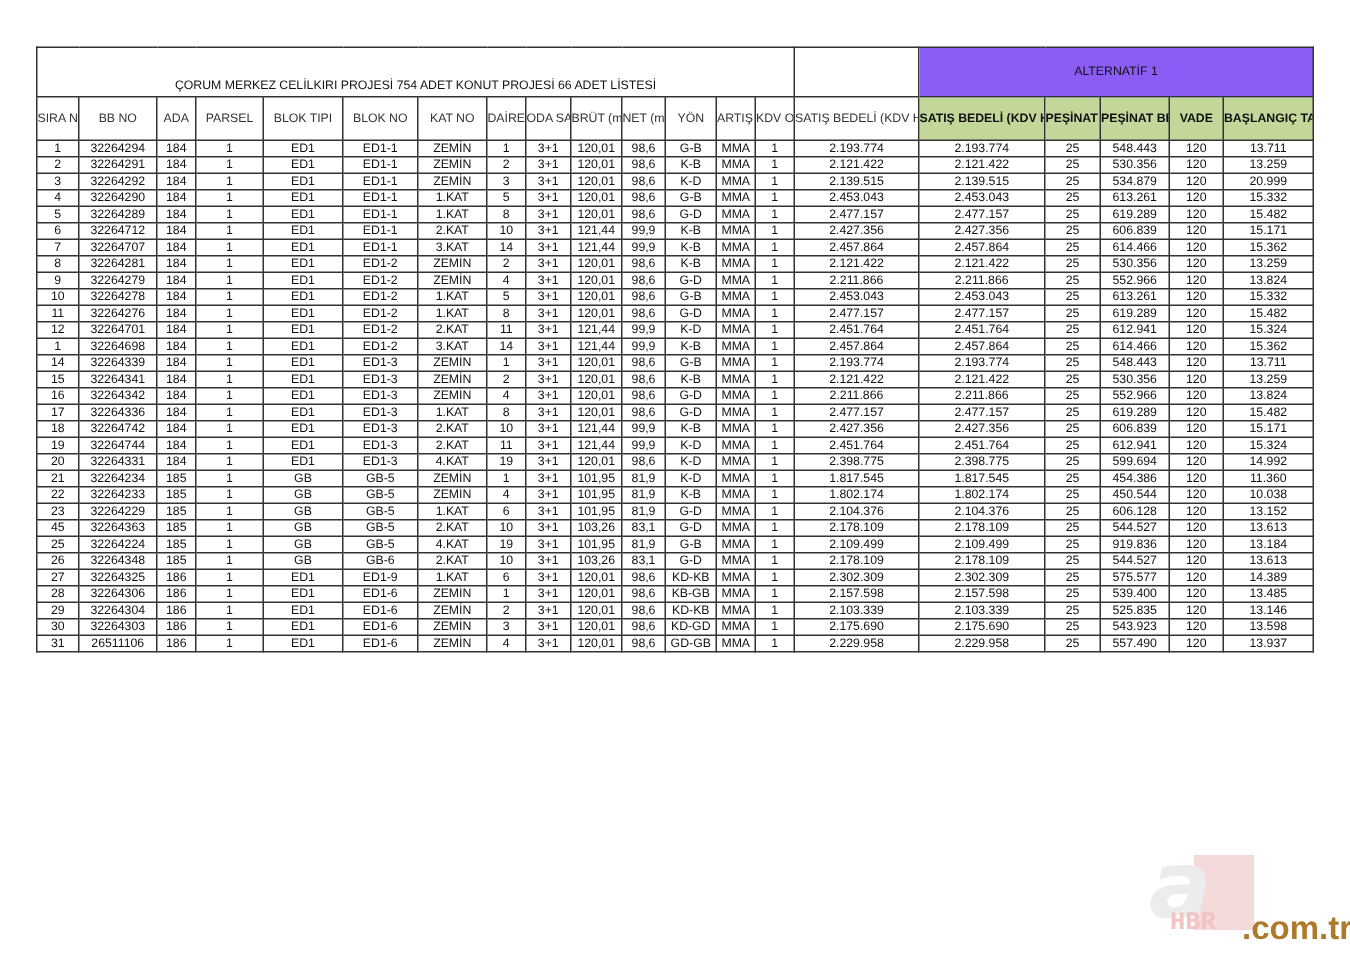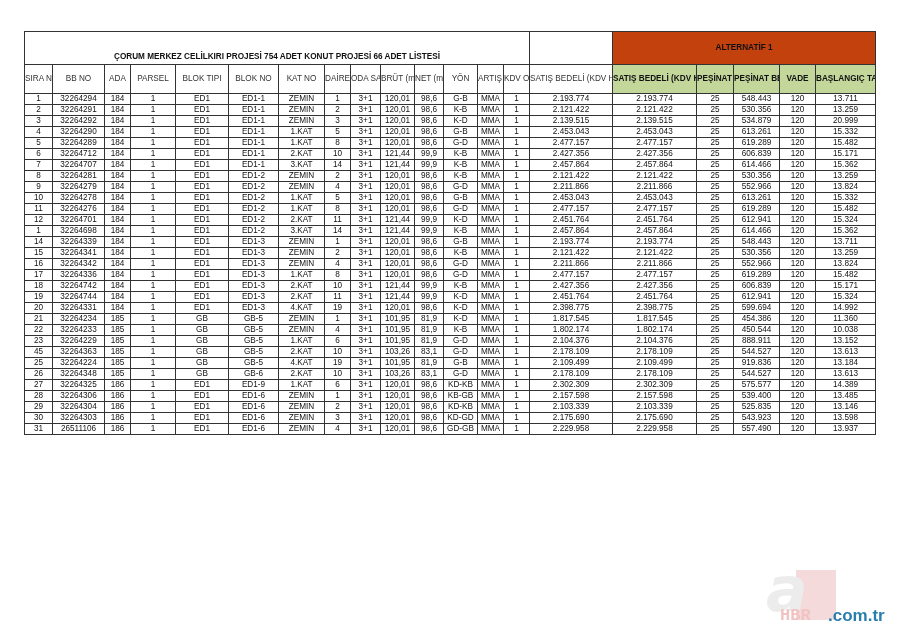--- a/index.html
+++ b/index.html
@@ -2,33 +2,33 @@
 <html><head>
 <meta charset="utf-8">
 <style>
   html, body { margin: 0; padding: 0; background: #ffffff; }
   body { width: 900px; height: 636px; position: relative; overflow: hidden;
          font-family: "Liberation Sans", sans-serif; color: #111; }
   table.sheet { position: absolute; left: 24px; top: 31px; border-collapse: collapse;
                 table-layout: fixed; width: 851px; }
   table.sheet td, table.sheet th { border: 1px solid #333; padding: 0; text-align: center;
                 vertical-align: middle; font-size: 8.2px; line-height: 10px; white-space: nowrap; overflow: hidden; }
-  .title-cell { height: 30px; font-weight: bold; font-size: 9.2px; vertical-align: bottom !important;
+  .title-cell { height: 30px; font-weight: normal; font-size: 9.2px; vertical-align: bottom !important;
                 padding-bottom: 2px !important; border-bottom: 1px solid #333; }
-  .alt-cell { background: #c2410c; font-weight: bold; font-size: 9px; }
+  .alt-cell { background: #8b5cf6; font-weight: normal; font-size: 9px; }
   .hdr th { font-weight: normal; font-size: 7.2px; line-height: 9px; height: 28px; white-space: normal; color: #333; }
   .hdr th.green { background: #c4d79b; font-weight: bold; color: #111; }
   .blank-top { border-bottom: none !important; }
   tbody td { height: 9.7px; line-height: 9px; }
   .watermark { position: absolute; left: 756px; top: 560px; width: 140px; height: 70px; opacity: 0.85; }
   .wm-a { position: absolute; left: 10px; top: 0; font-size: 62px; font-weight: bold; font-style: italic;
           color: #e9e9e9; line-height: 60px; font-family: "DejaVu Sans", sans-serif; }
   .wm-red { position: absolute; left: 40px; top: 10px; width: 40px; height: 50px; background: #f3d4d4; z-index: -1; }
   .wm-hbr { position: absolute; left: 24px; top: 46px; font-size: 17px; font-weight: bold; color: #f0b9b9; letter-spacing: 0; font-family: Liberation Mono, monospace; }
-  .wm-com { position: absolute; left: 72px; top: 46px; font-size: 17px; font-weight: bold; color: #0369a1; }
+  .wm-com { position: absolute; left: 72px; top: 46px; font-size: 22px; font-weight: bold; color: #a16207; }
 </style>
 </head>
 <body>
 
 <table class="sheet">
   <colgroup>
     <col style="width:28px">
       <col style="width:52px">
       <col style="width:26px">
       <col style="width:45px">
@@ -574,21 +574,21 @@
         <td>6</td>
         <td>3+1</td>
         <td>101,95</td>
         <td>81,9</td>
         <td>G-D</td>
         <td>MMA</td>
         <td>1</td>
         <td>2.104.376</td>
         <td>2.104.376</td>
         <td>25</td>
-        <td>888.911</td>
+        <td>606.128</td>
         <td>120</td>
         <td>13.152</td>
       </tr>
       <tr>
         <td>45</td>
         <td>32264363</td>
         <td>185</td>
         <td>1</td>
         <td>GB</td>
         <td>GB-5</td>

